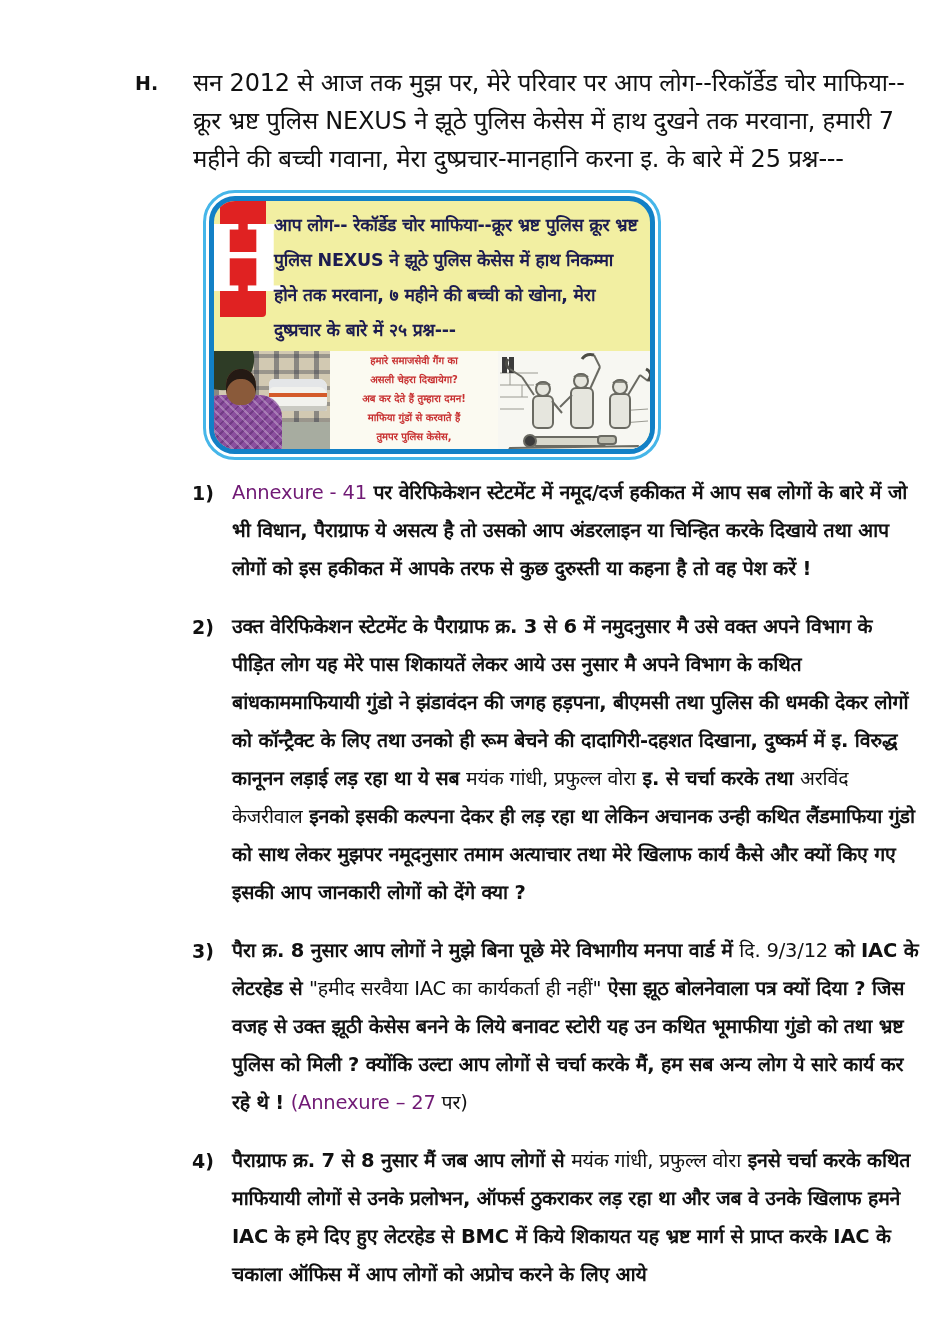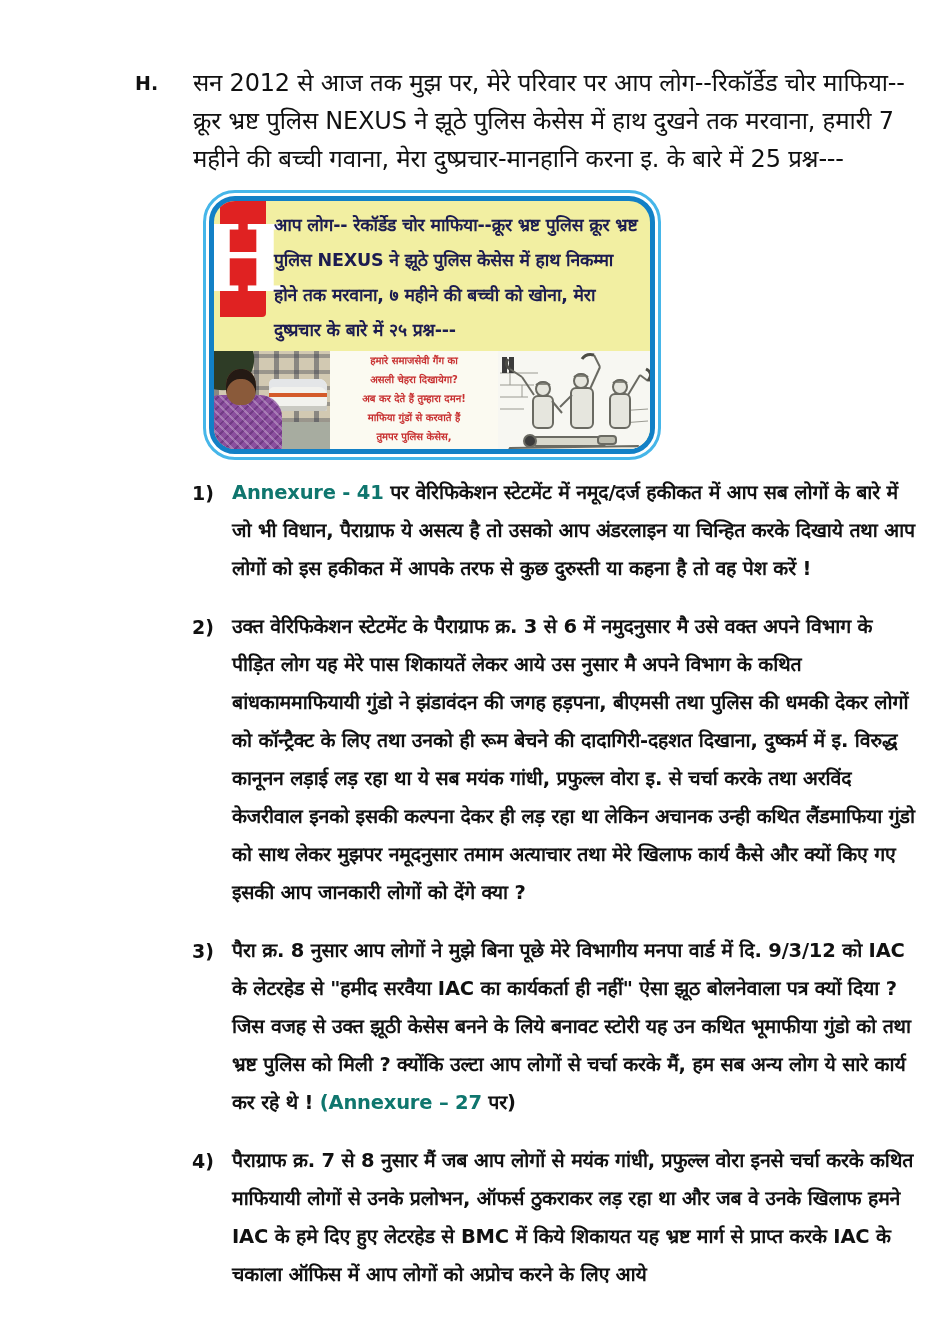--- a/index.html
+++ b/index.html
@@ -112,22 +112,22 @@
   .item { display: flex; margin-bottom: 20px; }
   .item-num {
     flex: 0 0 40px; width: 40px;
     font-size: 19px; font-weight: 600; line-height: 38px;
   }
   .item-text {
     flex: 1;
     font-size: 19.5px; font-weight: 600; line-height: 38px;
     letter-spacing: -0.2px;
   }
-  .seg-b { font-weight: 700; }
-  .seg-bb { font-weight: 700; color: #0f766e; }
+  .seg-b { font-weight: 400; }
+  .seg-bb { font-weight: 400; color: #701a75; }
 </style>
 </head>
 <body>
 
 <div class="page">
 
   <div class="heading-row">
     <div class="heading-label">H.</div>
     <div class="heading-text">सन 2012 से आज तक मुझ पर, मेरे परिवार पर आप लोग--रिकॉर्डेड चोर माफिया--क्रूर भ्रष्ट पुलिस NEXUS ने झूठे पुलिस केसेस में हाथ दुखने तक मरवाना, हमारी 7 महीने की बच्ची गवाना, मेरा दुष्प्रचार-मानहानि करना इ. के बारे में 25 प्रश्न---</div>
   </div>

